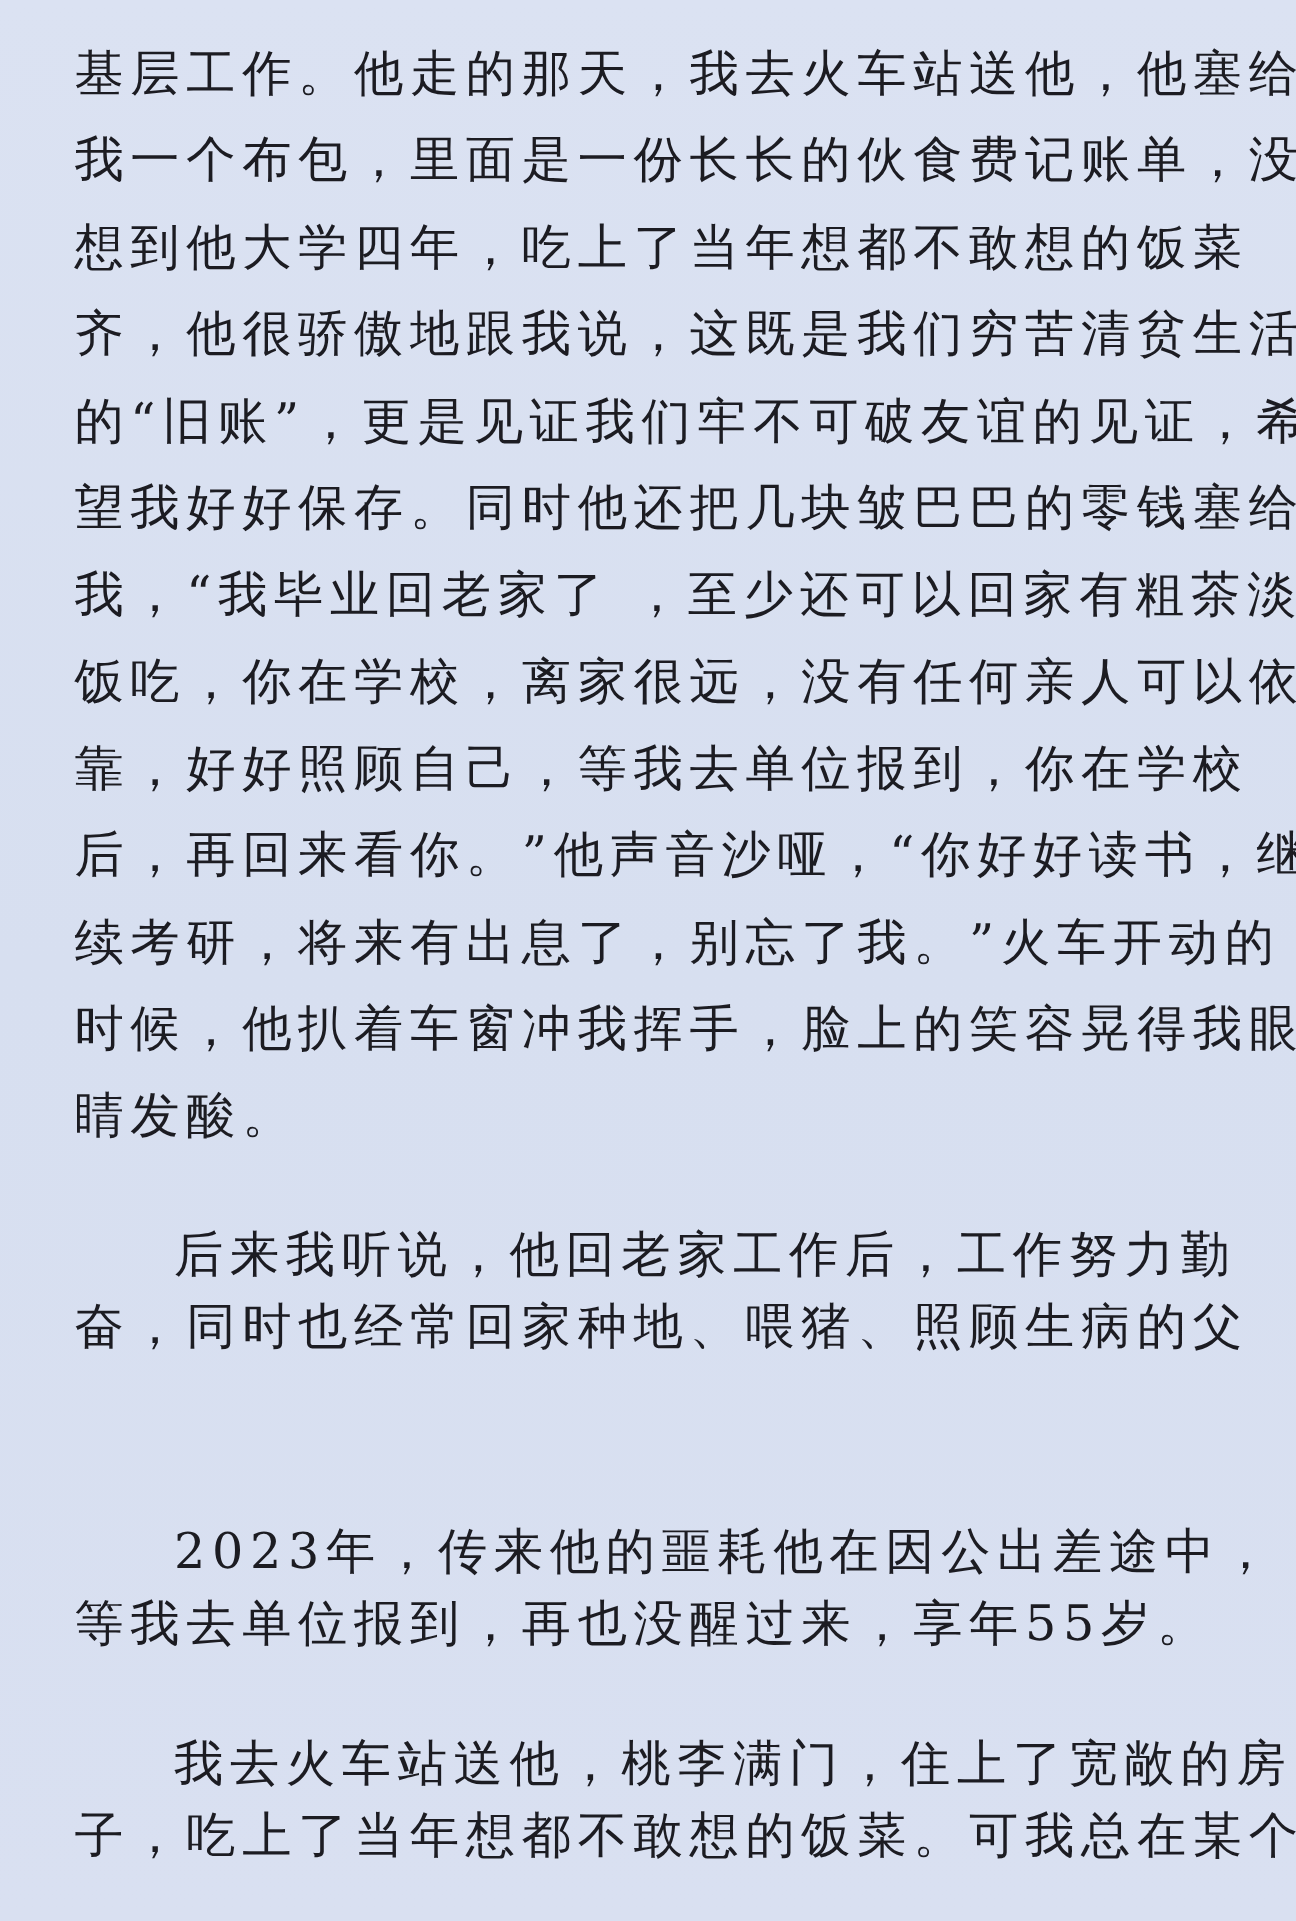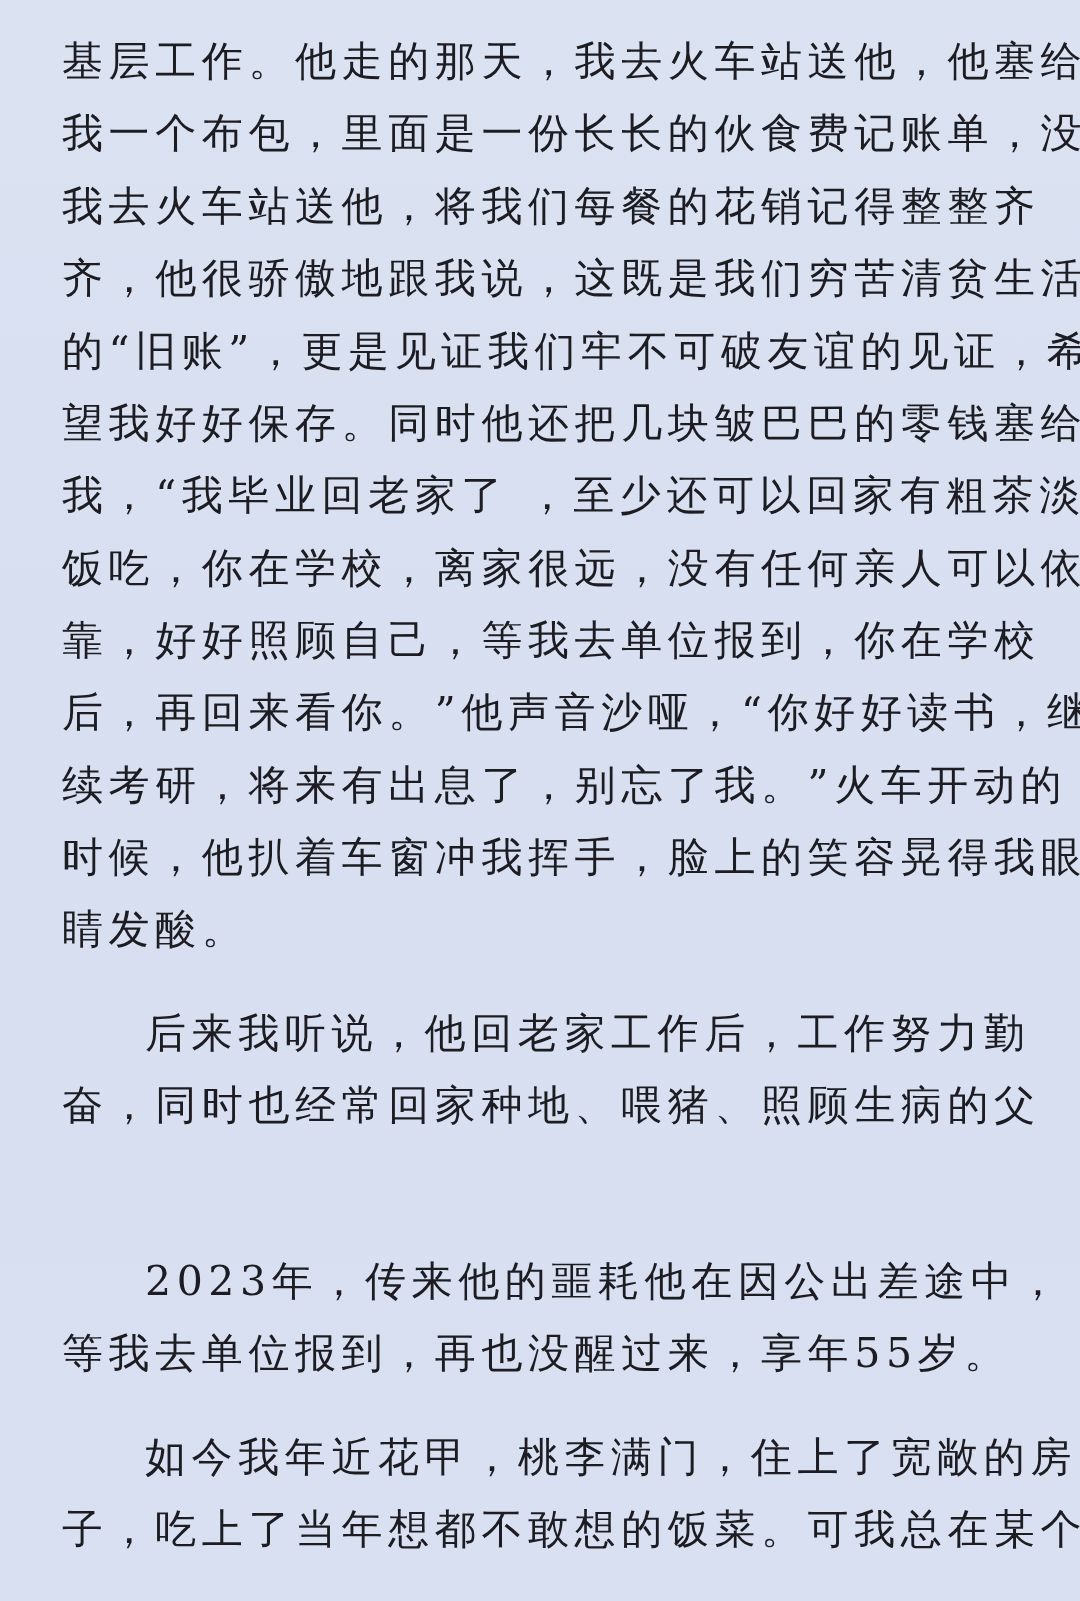--- a/index.html
+++ b/index.html
@@ -18,41 +18,41 @@
     background: linear-gradient(180deg, #dbe2f2 0%, #d7dff0 50%, #d9e0f1 100%);
   }
   .line {
     position: absolute;
     left: 62px;
     font-size: 41px;
     line-height: 50px;
     letter-spacing: 5.6px;
     white-space: nowrap;
   }
-  .indent { left: 145px; }
+  .indent { left: 145px; margin-top: 12px; }
 </style>
 </head>
 <body>
 
 <div class="page">
   <div class="line" style="top:36px">基层工作。他走的那天，我去火车站送他，他塞给</div>
   <div class="line" style="top:108px">我一个布包，里面是一份长长的伙食费记账单，没</div>
-  <div class="line" style="top:181px">我去火车站送他，将我们每餐的花销记得整整齐</div>
+  <div class="line" style="top:181px">想到他大学四年，吃上了当年想都不敢想的饭菜</div>
   <div class="line" style="top:253px">齐，他很骄傲地跟我说，这既是我们穷苦清贫生活</div>
   <div class="line" style="top:326px">的“旧账”，更是见证我们牢不可破友谊的见证，希</div>
   <div class="line" style="top:398px">望我好好保存。同时他还把几块皱巴巴的零钱塞给</div>
   <div class="line" style="top:470px">我，“我毕业回老家了 ，至少还可以回家有粗茶淡</div>
   <div class="line" style="top:543px">饭吃，你在学校，离家很远，没有任何亲人可以依</div>
   <div class="line" style="top:615px">靠，好好照顾自己，等我去单位报到，你在学校</div>
   <div class="line" style="top:687px">后，再回来看你。”他声音沙哑，“你好好读书，继</div>
   <div class="line" style="top:760px">续考研，将来有出息了，别忘了我。”火车开动的</div>
   <div class="line" style="top:832px">时候，他扒着车窗冲我挥手，脸上的笑容晃得我眼</div>
   <div class="line" style="top:904px">睛发酸。</div>
 
   <div class="line indent" style="top:1008px">后来我听说，他回老家工作后，工作努力勤</div>
   <div class="line" style="top:1080px">奋，同时也经常回家种地、喂猪、照顾生病的父</div>
 
   <div class="line indent" style="top:1256px">2023年，传来他的噩耗他在因公出差途中，</div>
   <div class="line" style="top:1328px">等我去单位报到，再也没醒过来，享年55岁。</div>
 
-  <div class="line indent" style="top:1432px">如今我年近花甲，桃李满门，住上了宽敞的房</div>
+  <div class="line indent" style="top:1432px">我去火车站送他，桃李满门，住上了宽敞的房</div>
   <div class="line" style="top:1504px">子，吃上了当年想都不敢想的饭菜。可我总在某个</div>
 </div>
 
 </body></html>

